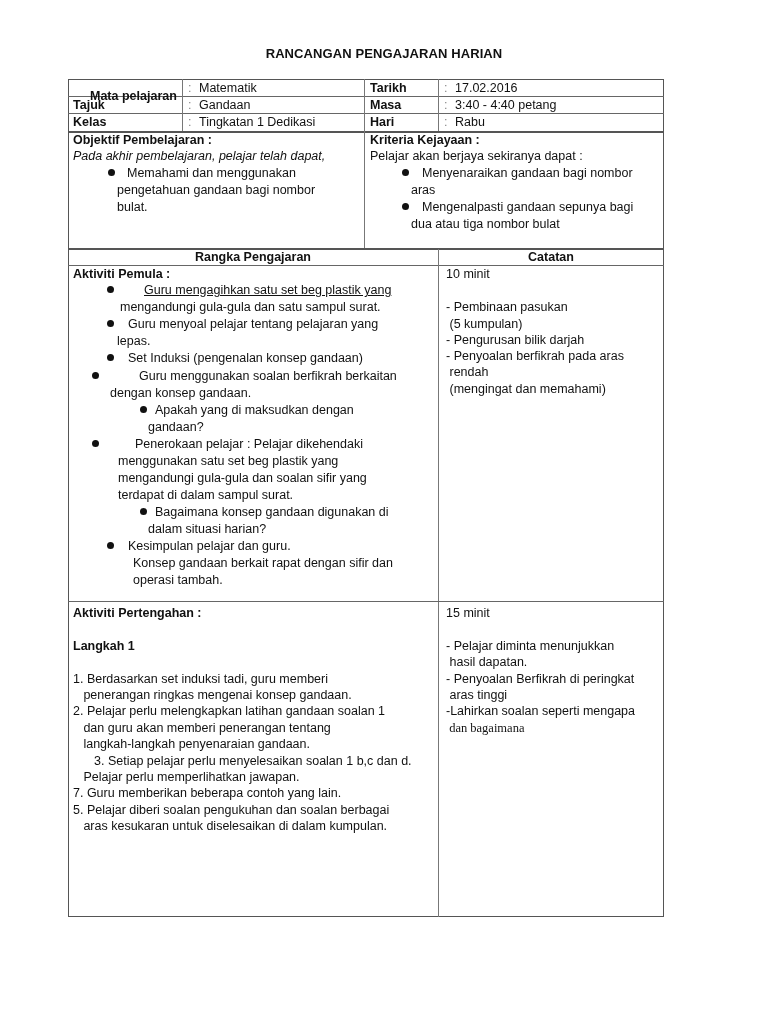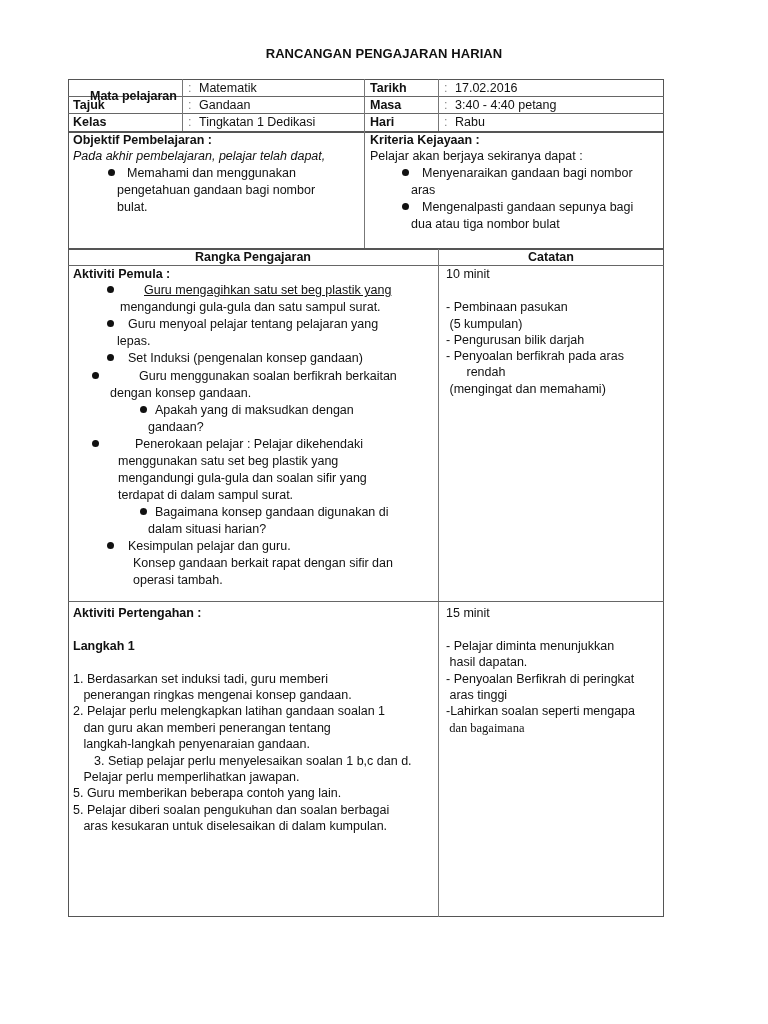--- a/index.html
+++ b/index.html
@@ -100,35 +100,35 @@
 <span class="dot" style="left:107px; top:542px;"></span>
 <div class="t" style="left:128px; top:538px;">Kesimpulan pelajar dan guru.</div>
 <div class="t" style="left:133px; top:555px;">Konsep gandaan berkait rapat dengan sifir dan</div>
 <div class="t" style="left:133px; top:572px;">operasi tambah.</div>
 
 <div class="t" style="left:446px; top:266px;">10 minit</div>
 <div class="t" style="left:446px; top:299px; white-space:pre;">- Pembinaan pasukan</div>
 <div class="t" style="left:446px; top:316px; white-space:pre;"> (5 kumpulan)</div>
 <div class="t" style="left:446px; top:332px; white-space:pre;">- Pengurusan bilik darjah</div>
 <div class="t" style="left:446px; top:348px; white-space:pre;">- Penyoalan berfikrah pada aras</div>
-<div class="t" style="left:446px; top:364px; white-space:pre;margin-left:17px;"> rendah</div>
+<div class="t" style="left:446px; top:364px; white-space:pre;"> rendah</div>
 <div class="t" style="left:446px; top:381px; white-space:pre;"> (mengingat dan memahami)</div>
 
 <div class="hline" style="left:68px; top:601px; width:596px;"></div>
 
 <div class="t b" style="left:73px; top:605px;">Aktiviti Pertengahan :</div>
 <div class="t b" style="left:73px; top:638px;">Langkah 1</div>
 <div class="t" style="left:73px; top:671px; white-space:pre;">1. Berdasarkan set induksi tadi, guru memberi</div>
 <div class="t" style="left:73px; top:687px; white-space:pre;">   penerangan ringkas mengenai konsep gandaan.</div>
 <div class="t" style="left:73px; top:703px; white-space:pre;">2. Pelajar perlu melengkapkan latihan gandaan soalan 1</div>
 <div class="t" style="left:73px; top:720px; white-space:pre;">   dan guru akan memberi penerangan tentang</div>
 <div class="t" style="left:73px; top:736px; white-space:pre;">   langkah-langkah penyenaraian gandaan.</div>
 <div class="t" style="left:82px; top:753px; white-space:pre;margin-left:12px;">3. Setiap pelajar perlu menyelesaikan soalan 1 b,c dan d.</div>
 <div class="t" style="left:73px; top:769px; white-space:pre;">   Pelajar perlu memperlihatkan jawapan.</div>
-<div class="t" style="left:73px; top:785px; white-space:pre;">5. Guru memberikan beberapa contoh yang lain.</div>
+<div class="t" style="left:73px; top:785px; white-space:pre;">7. Guru memberikan beberapa contoh yang lain.</div>
 <div class="t" style="left:73px; top:802px; white-space:pre;">5. Pelajar diberi soalan pengukuhan dan soalan berbagai</div>
 <div class="t" style="left:73px; top:818px; white-space:pre;">   aras kesukaran untuk diselesaikan di dalam kumpulan.</div>
 
 <div class="t" style="left:446px; top:605px;">15 minit</div>
 <div class="t" style="left:446px; top:638px; white-space:pre;">- Pelajar diminta menunjukkan</div>
 <div class="t" style="left:446px; top:654px; white-space:pre;"> hasil dapatan.</div>
 <div class="t" style="left:446px; top:671px; white-space:pre;">- Penyoalan Berfikrah di peringkat</div>
 <div class="t" style="left:446px; top:687px; white-space:pre;"> aras tinggi</div>
 <div class="t" style="left:446px; top:703px; white-space:pre;">-Lahirkan soalan seperti mengapa</div>
 <div class="t" style="left:446px; top:720px; white-space:pre;font-family:Liberation Serif, serif;"> dan bagaimana</div>

